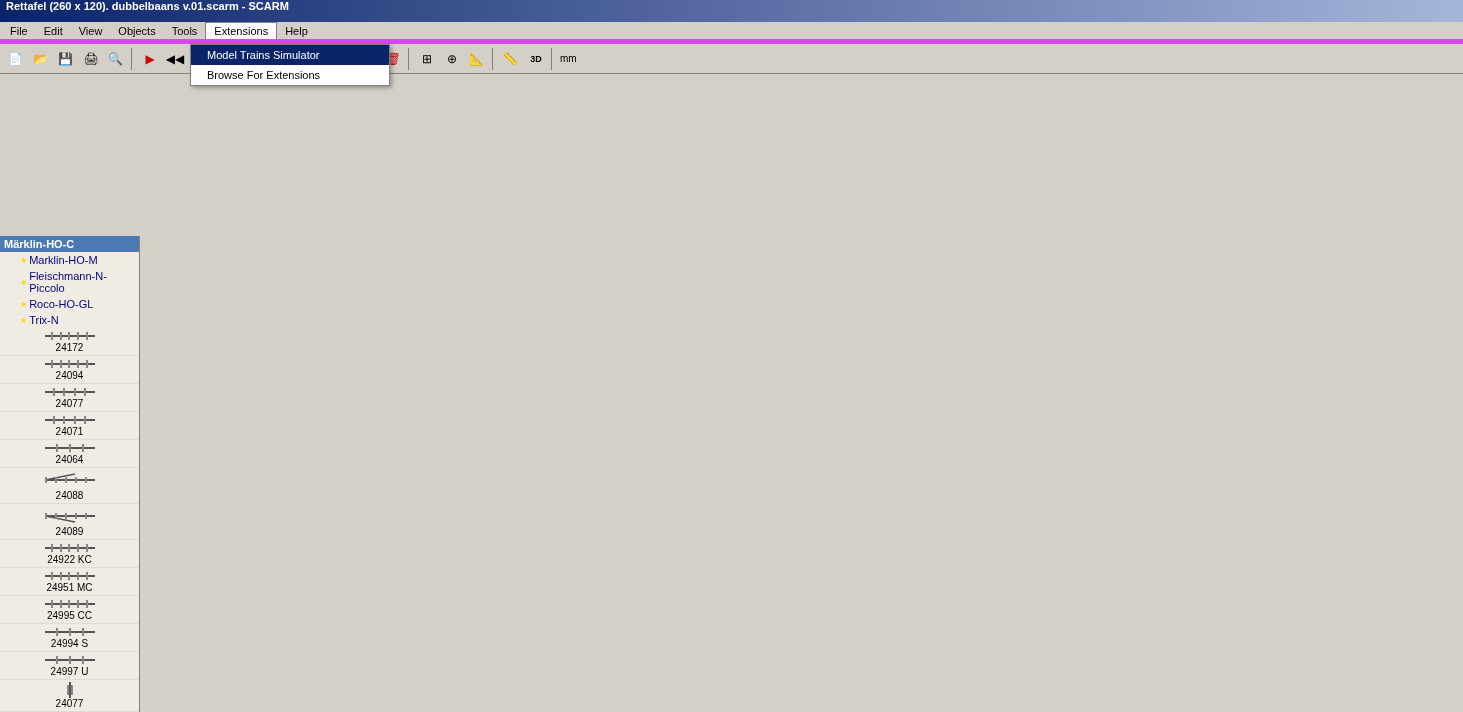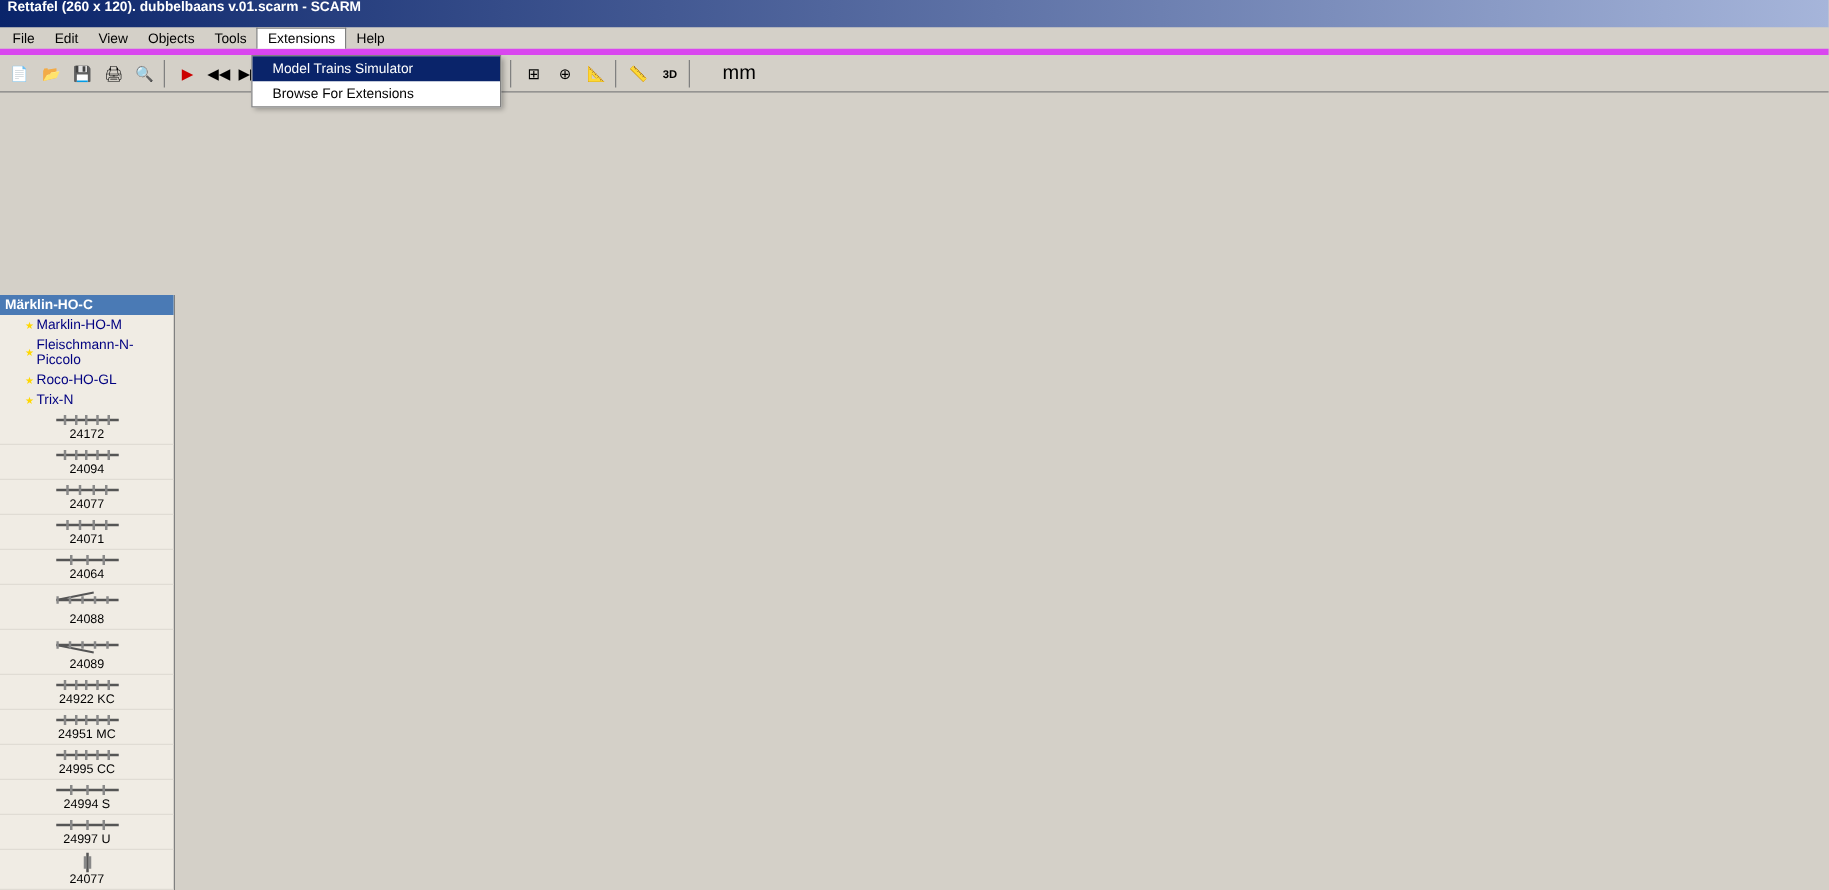--- a/index.html
+++ b/index.html
@@ -31,21 +31,21 @@
       cursor: pointer;
       font-size: 11px;
       color: #000;
     }
     .menu-item.active { background: #fff; color: #000; border: 1px solid #808080; border-bottom: none; }
 
     
     #extensions-dropdown {
       position: absolute;
       top: 44px;
-      left: 201px;
+      left: 190px;
       background: #fff;
       border: 1px solid #808080;
       box-shadow: 2px 2px 4px rgba(0,0,0,0.3);
       z-index: 1000;
       min-width: 200px;
     }
     .dropdown-item {
       padding: 4px 16px;
       cursor: pointer;
       font-size: 11px;
@@ -68,21 +68,21 @@
       height: 24px;
       background: #d4d0c8;
       border: 1px solid transparent;
       display: flex;
       align-items: center;
       justify-content: center;
       cursor: pointer;
       font-size: 12px;
     }
     .toolbar-separator { width: 4px; height: 22px; border-left: 1px solid #808080; margin: 0 2px; }
-    .toolbar-label { font-size: 16px; margin-left: 20px; }
+    .toolbar-label { font-size: 10px; margin-left: 2px; }
 
     
     #main-layout {
       display: flex;
       height: calc(712px - 22px - 22px - 30px);
       align-items: flex-end;
     }
 
     
     #sidebar {

